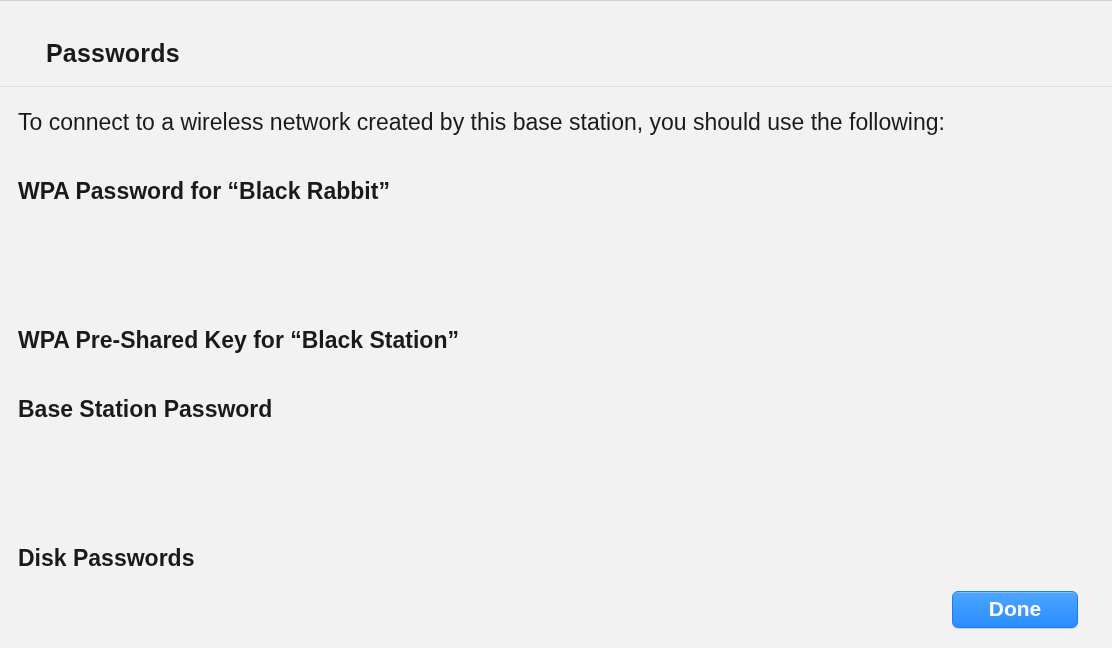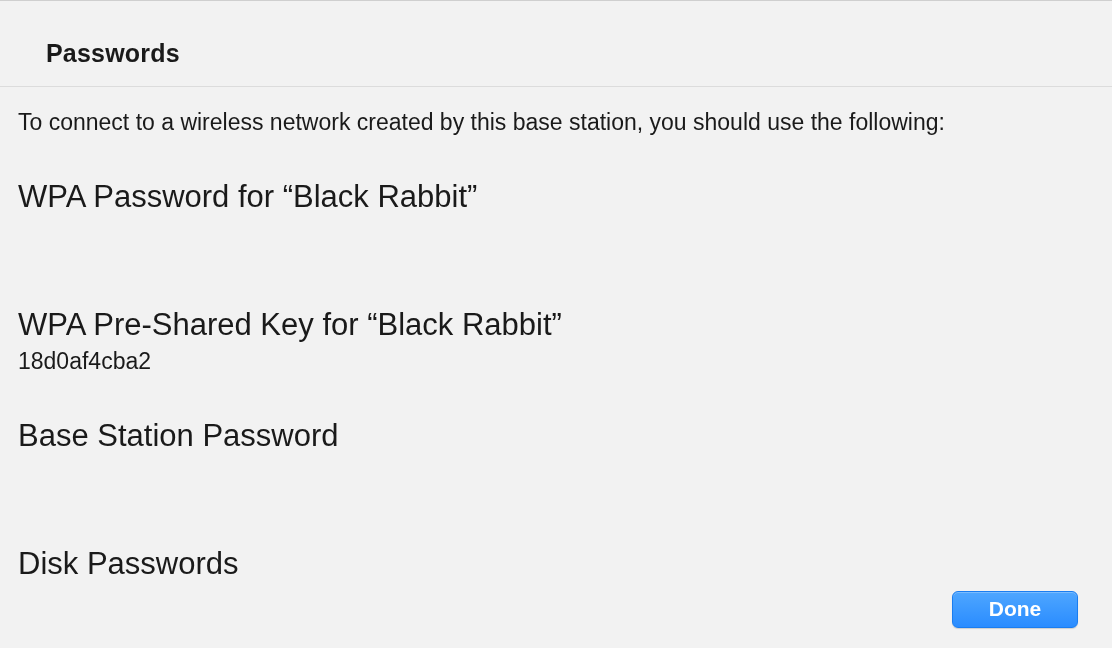--- a/index.html
+++ b/index.html
@@ -35,23 +35,24 @@
       line-height: 1.35;
       margin-bottom: 38px;
     }
     .section {
       margin-bottom: 38px;
     }
     .section.with-value {
       margin-bottom: 38px;
     }
     .section-title {
-      font-size: 31px;
-      font-weight: 400;
+      font-size: 23px;
+      font-weight: 700;
       line-height: 1.35;
+      margin-top: 32px;
     }
     .section-value {
       font-size: 23px;
       font-weight: 400;
       line-height: 1.35;
     }
     .sp-tall {
       height: 48px;
     }
     .footer {
@@ -85,22 +86,21 @@
 <div class="content">
   <div class="intro">To connect to a wireless network created by this base station, you should use the following:</div>
 
   <div class="section">
     <div class="section-title">WPA Password for “Black Rabbit”</div>
   </div>
 
   <div class="sp-tall"></div>
 
   <div class="section with-value">
-    <div class="section-title">WPA Pre-Shared Key for “Black Rabbit”</div>
-    <div class="section-value">18d0af4cba2</div>
+    <div class="section-title">WPA Pre-Shared Key for “Black Station”</div>
   </div>
 
   <div class="section">
     <div class="section-title">Base Station Password</div>
   </div>
 
   <div class="sp-tall"></div>
 
   <div class="section">
     <div class="section-title">Disk Passwords</div>

